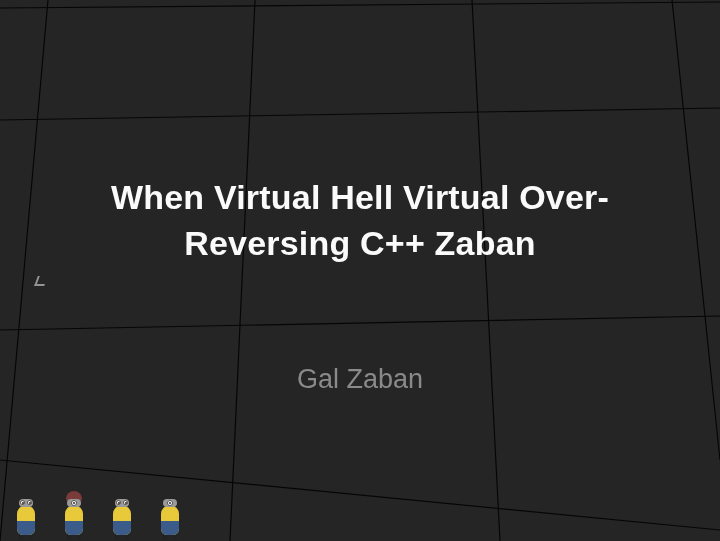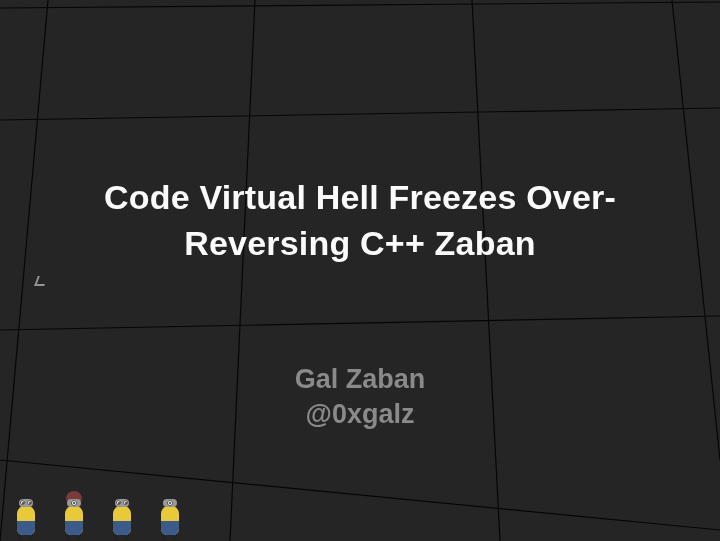--- a/index.html
+++ b/index.html
@@ -29,21 +29,21 @@
   }
   .title-line {
     font-size: 34px;
     line-height: 1.35;
     letter-spacing: 0.2px;
   }
   .author-block {
     margin-top: 95px;
     text-align: center;
     color: #8a8a8a;
-    font-weight: 700;
+    font-weight: 400;
   }
   .author-line {
     font-size: 27px;
     line-height: 1.3;
   }
 
   
   .minions {
     position: absolute;
     left: 14px; bottom: 6px;
@@ -131,26 +131,25 @@
       <line x1="472" y1="0" x2="500" y2="541"></line>
       <line x1="672" y1="0" x2="720" y2="460"></line>
     </g>
   </svg>
 </div>
 
 <div class="cursor-mark"></div>
 
 <div class="content">
   <div class="title-block">
-    <div class="title-line">Code Virtual Hell Freezes Over-</div>
+    <div class="title-line">When Virtual Hell Virtual Over-</div>
     <div class="title-line">Reversing C++ Zaban</div>
   </div>
   <div class="author-block">
     <div class="author-line">Gal Zaban</div>
-    <div class="author-line">@0xgalz</div>
   </div>
 </div>
 
 <div class="minions">
   <div class="minion two">
     <div class="body"></div>
       <div class="goggle"></div>
       <div class="eye"></div>
       <div class="eye2"></div>
       <div class="overalls"></div>

